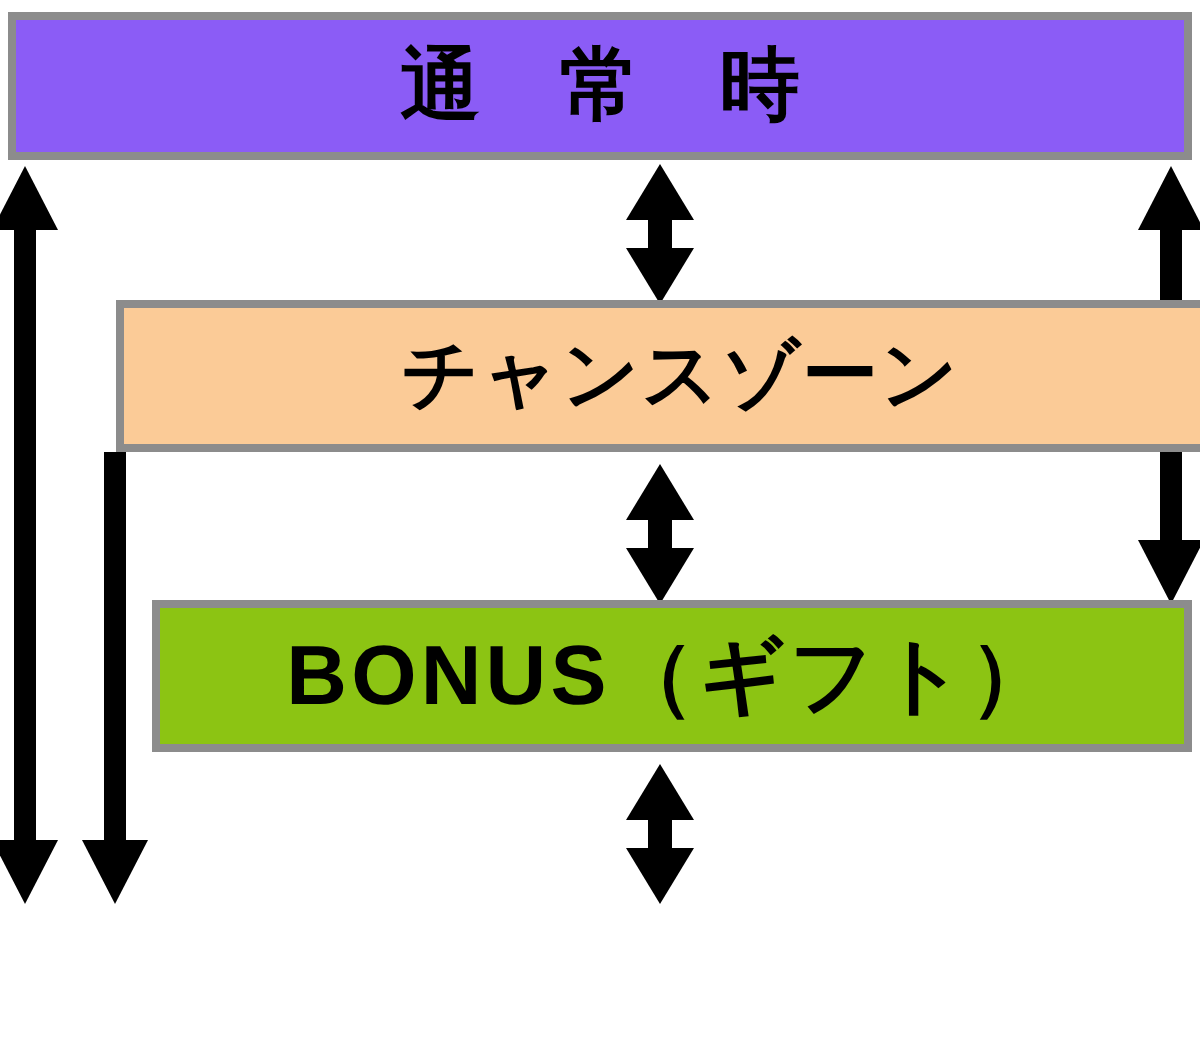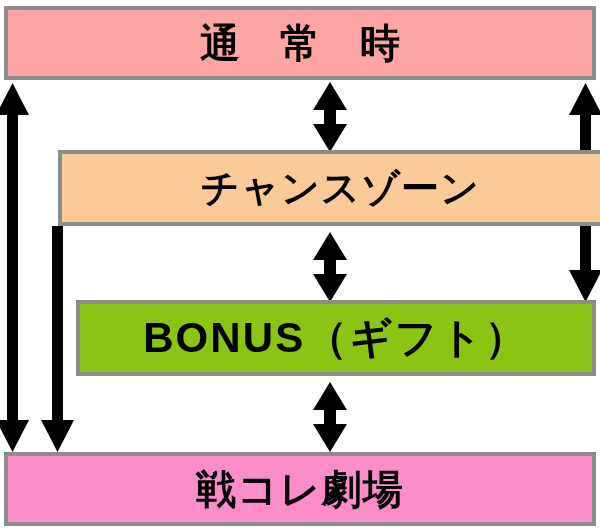--- a/index.html
+++ b/index.html
@@ -123,29 +123,26 @@
 
       <g>
         <rect x="580" y="108" width="11" height="166"></rect>
         <polygon points="585.5,83 569,115 602,115"></polygon>
         <polygon points="585.5,302 569,270 602,270"></polygon>
       </g>
 
     </g>
   </svg>
 
-  <div class="state-box" id="box-normal" style="background:#fca5a5">
+  <div class="state-box" id="box-normal" style="background:#8b5cf6">
     <span class="state-label">通 常 時</span>
   </div>
 
   <div class="state-box" id="box-chance" style="background:#fbcb97">
     <span class="state-label">チャンスゾーン</span>
   </div>
 
   <div class="state-box" id="box-bonus" style="background:#8cc413">
     <span class="state-label">BONUS（ギフト）</span>
   </div>
 
-  <div class="state-box" id="box-theater" style="background:#fb8dc8">
-    <span class="state-label">戦コレ劇場</span>
-  </div>
 
 </div>
 
 </body></html>

